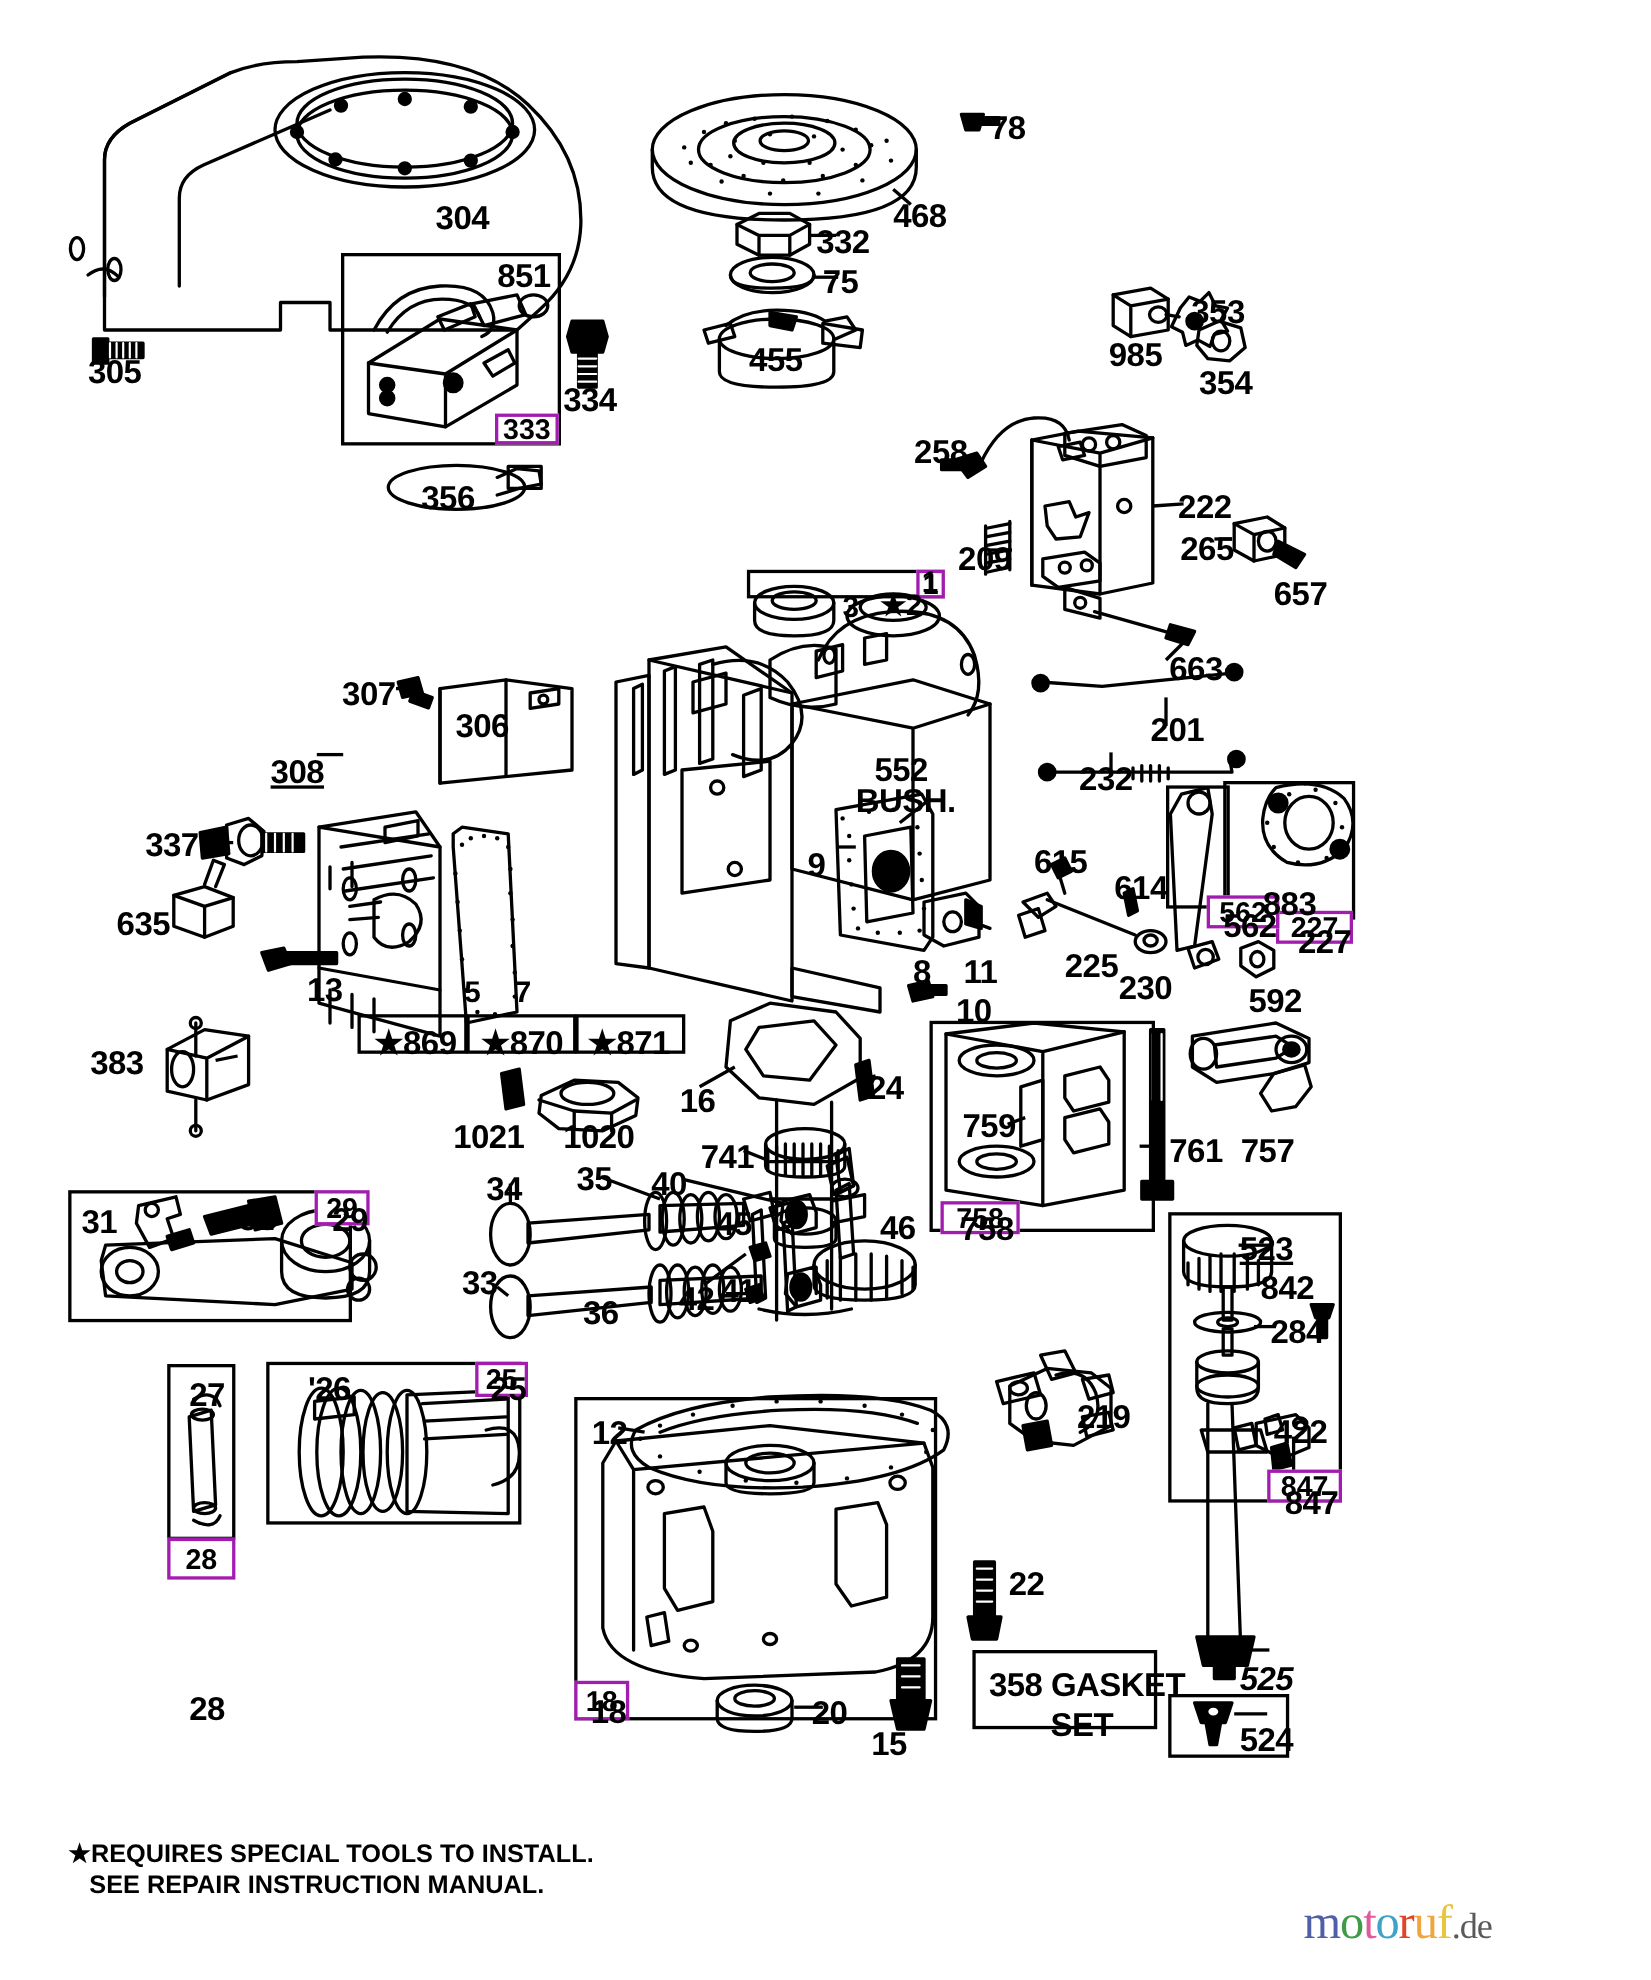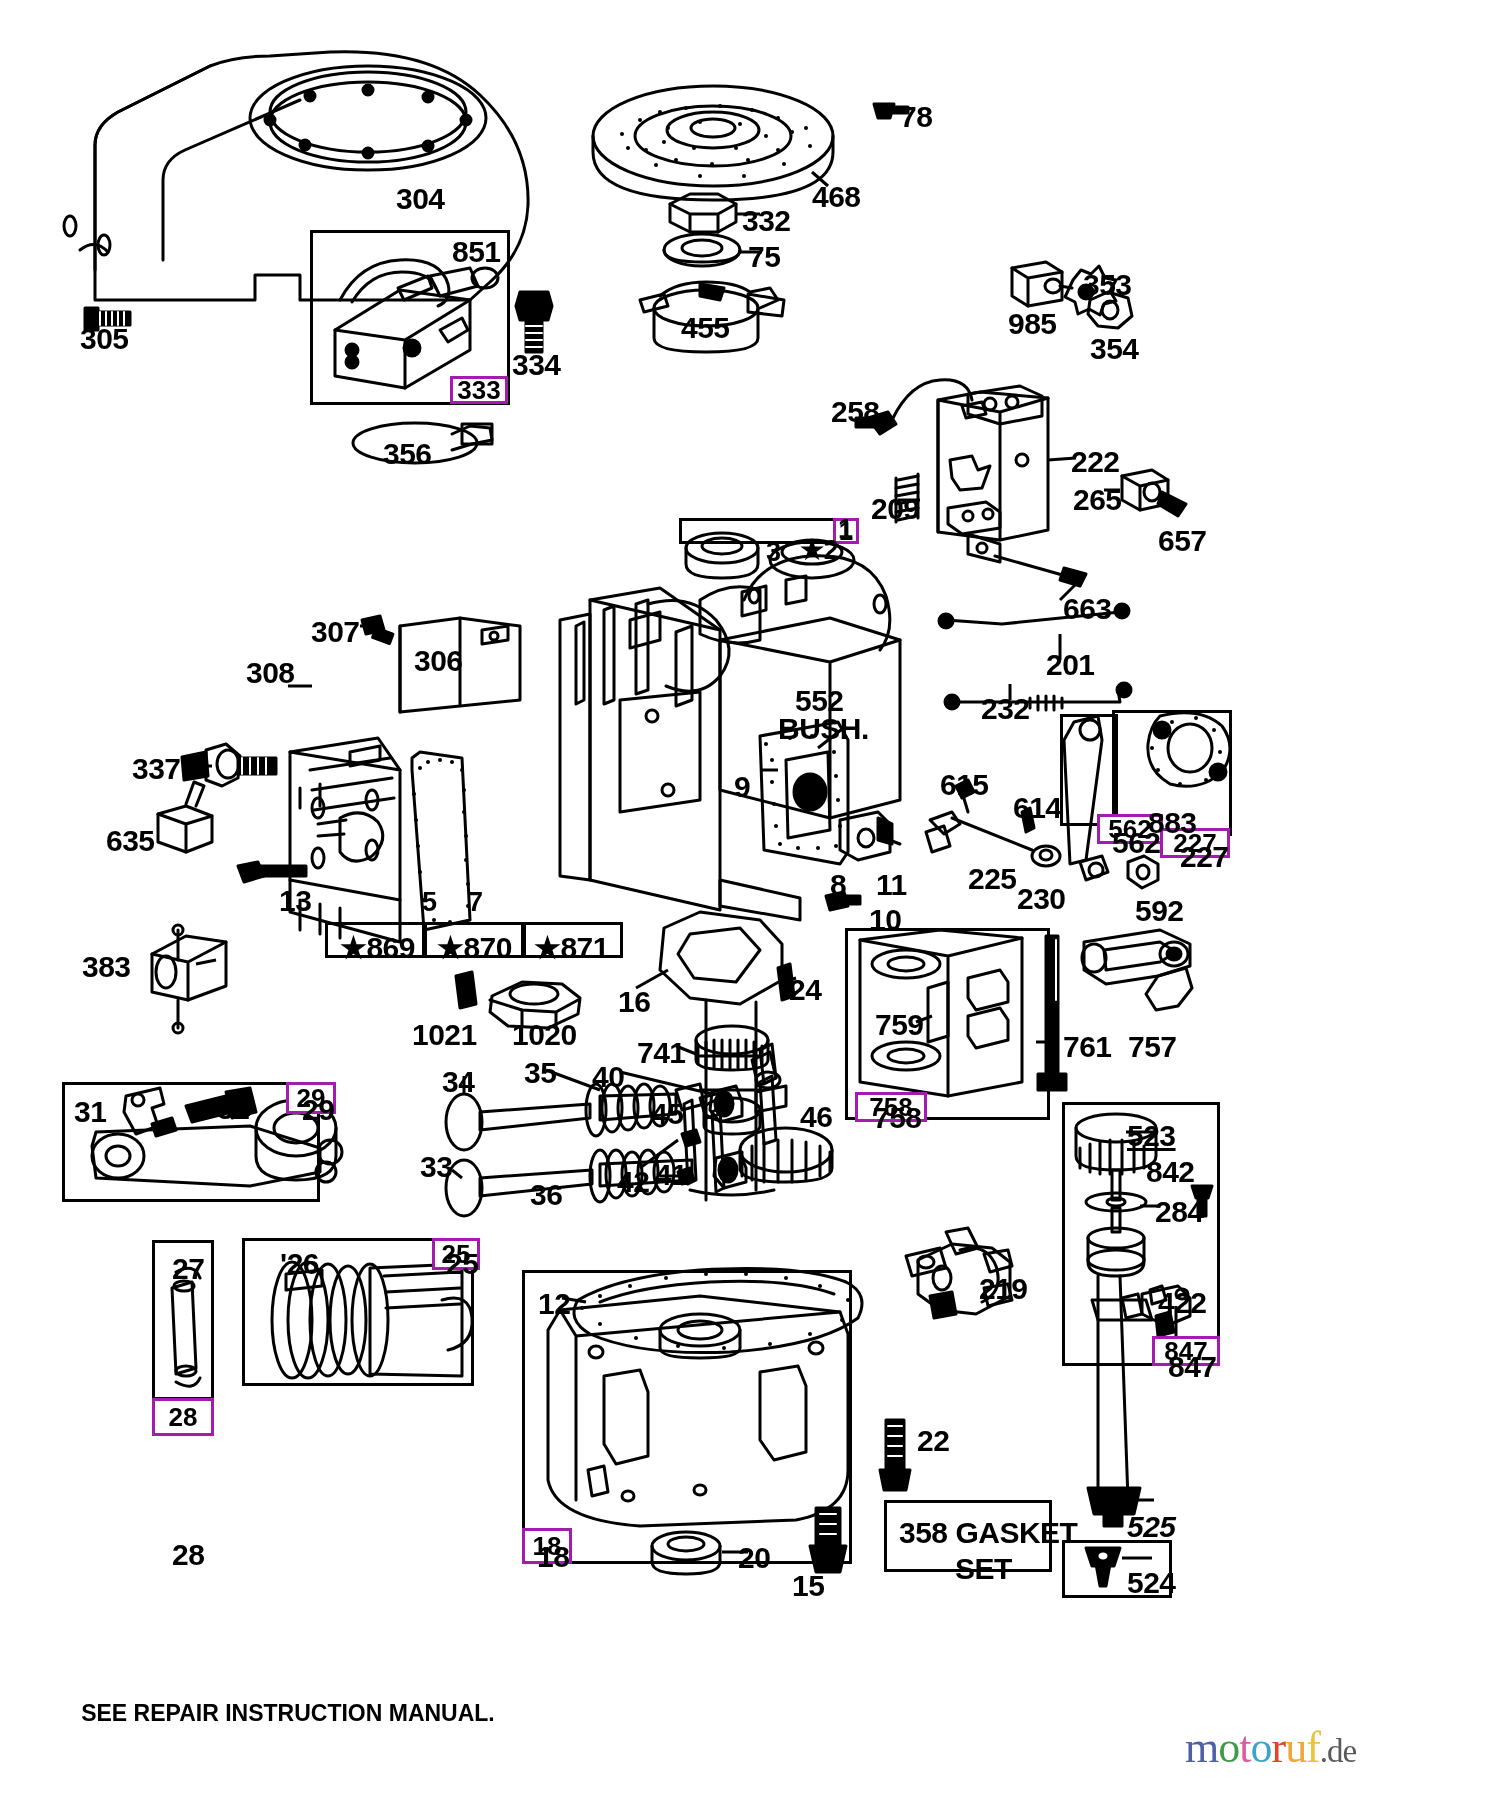--- a/index.html
+++ b/index.html
@@ -746,21 +746,21 @@
       <div class="lbl s30" style="left: 1073px; top: 483px;">265</div>
       <div class="lbl s30" style="left: 1158px; top: 524px;">657</div>
       <div class="lbl s30" style="left: 1063px; top: 592px;">663</div>
       <div class="lbl s30" style="left: 1046px; top: 648px;">201</div>
       <div class="lbl s30" style="left: 981px; top: 692px;">232</div>
       <div class="lbl s27" style="left: 838px; top: 514px;">1</div>
       <div class="lbl s27" style="left: 766px; top: 537px;">3</div>
       <div class="lbl s27" style="left: 800px; top: 534px;">★2</div>
       <div class="lbl s30" style="left: 311px; top: 615px;">307</div>
       <div class="lbl s30" style="left: 414px; top: 644px;">306</div>
-      <div class="lbl s30" style="left: 246px; top: 656px;">308</div>
+      <div class="lbl s30" style="left: 246px; top: 686px; text-decoration: underline;">308</div>
       <div class="lbl s30" style="left: 132px; top: 752px;">337</div>
       <div class="lbl s30" style="left: 106px; top: 824px;">635</div>
       <div class="lbl s30" style="left: 279px; top: 884px;">13</div>
       <div class="lbl s30" style="left: 82px; top: 950px;">383</div>
       <div class="lbl s27" style="left: 422px; top: 887px;">5</div>
       <div class="lbl s27" style="left: 468px; top: 887px;">7</div>
       <div class="lbl s30" style="left: 734px; top: 770px;">9</div>
       <div class="lbl s30" style="left: 795px; top: 684px;">552</div>
       <div class="lbl s30" style="left: 778px; top: 712px;">BUSH.</div>
       <div class="lbl s30" style="left: 830px; top: 868px;">8</div>
@@ -812,19 +812,20 @@
       <div class="lbl s30" style="left: 1146px; top: 1155px;">842</div>
       <div class="lbl s30" style="left: 1155px; top: 1195px;">284</div>
       <div class="lbl s30" style="left: 1158px; top: 1286px;">422</div>
       <div class="lbl s30" style="left: 1168px; top: 1350px;">847</div>
       <div class="lbl s30" style="left: 1127px; top: 1510px; font-style: italic;">525</div>
       <div class="lbl s30" style="left: 1127px; top: 1566px;">524</div>
       <div class="lbl s30" style="left: 899px; top: 1516px;">358 GASKET</div>
       <div class="lbl s30" style="left: 955px; top: 1552px;">SET</div>
     </div>
 
+  <div class="foot" style="left:62px; top:1672px;">★REQUIRES SPECIAL TOOLS TO INSTALL.</div>
   <div class="foot" style="left:62px; top:1700px;">   SEE REPAIR INSTRUCTION MANUAL.</div>
 
   <div class="wm" style="left:1185px; top:1722px;">
     <span id="wm1" style="color: rgb(79, 95, 168);">m</span><span id="wm2" style="color: rgb(63, 155, 71);">o</span><span id="wm3" style="color: rgb(224, 90, 154);">t</span><span id="wm4" style="color: rgb(63, 163, 201);">o</span><span id="wm5" style="color: rgb(224, 69, 42);">r</span><span id="wm6" style="color: rgb(240, 166, 60);">u</span><span id="wm7" style="color: rgb(232, 197, 58);">f</span><span id="wm8" class="d" style="color: rgb(90, 90, 90);">.de</span>
   </div>
 
 </div>
 
 </body></html>

